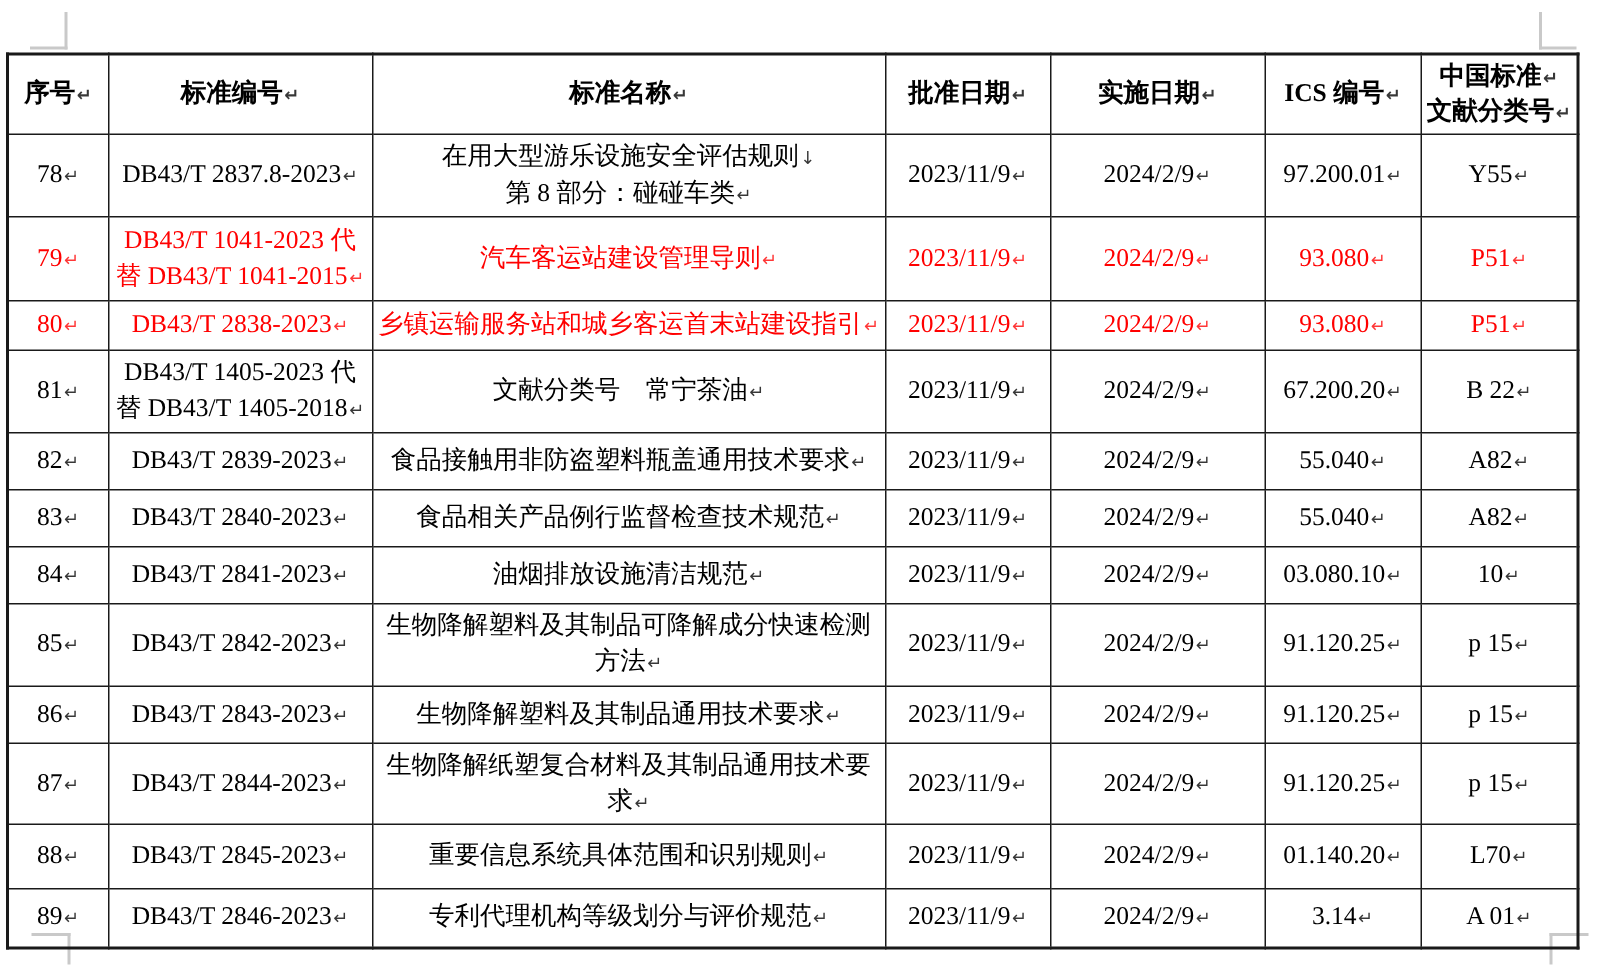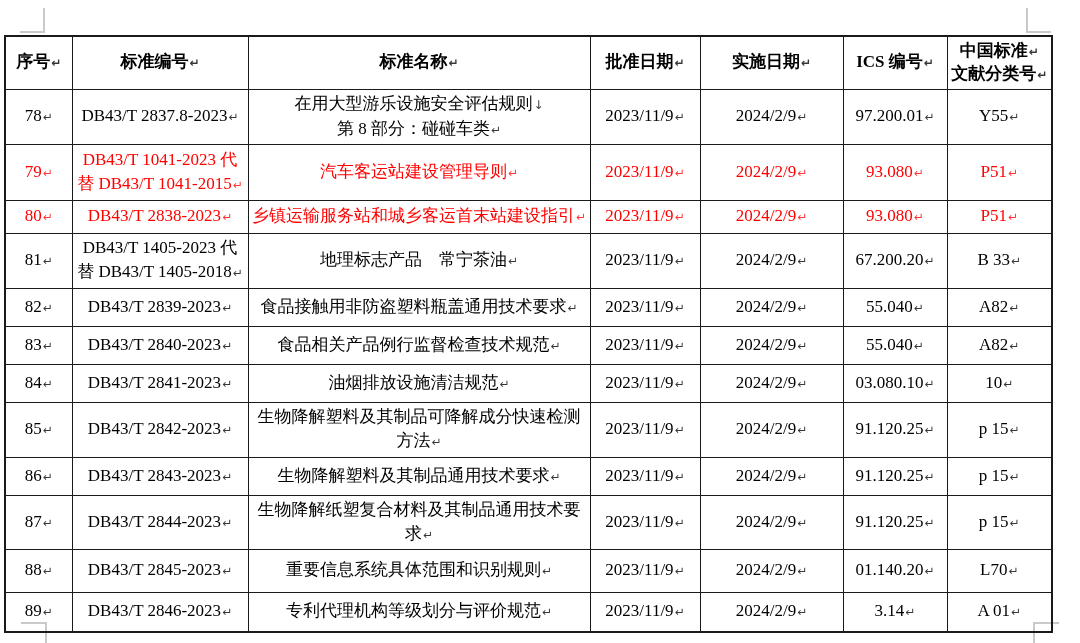--- a/index.html
+++ b/index.html
@@ -91,25 +91,25 @@
         <td><span>DB43/T 2838-2023</span><span class="mark">↵</span></td>
         <td><span>乡镇运输服务站和城乡客运首末站建设指引</span><span class="mark">↵</span></td>
         <td><span>2023/11/9</span><span class="mark">↵</span></td>
         <td><span>2024/2/9</span><span class="mark">↵</span></td>
         <td><span>93.080</span><span class="mark">↵</span></td>
         <td><span>P51</span><span class="mark">↵</span></td>
       </tr>
       <tr style="height: 55px;">
         <td><span>81</span><span class="mark">↵</span></td>
         <td><span>DB43/T 1405-2023 代</span><br><span>替 DB43/T 1405-2018</span><span class="mark">↵</span></td>
-        <td><span>地理标志产品　常宁茶油</span><span class="mark">↵</span></td>
+        <td><span>文献分类号　常宁茶油</span><span class="mark">↵</span></td>
         <td><span>2023/11/9</span><span class="mark">↵</span></td>
         <td><span>2024/2/9</span><span class="mark">↵</span></td>
         <td><span>67.200.20</span><span class="mark">↵</span></td>
-        <td><span>B 33</span><span class="mark">↵</span></td>
+        <td><span>B 22</span><span class="mark">↵</span></td>
       </tr>
       <tr style="height: 38px; margin-top: 17px;">
         <td><span>82</span><span class="mark">↵</span></td>
         <td><span>DB43/T 2839-2023</span><span class="mark">↵</span></td>
         <td><span>食品接触用非防盗塑料瓶盖通用技术要求</span><span class="mark">↵</span></td>
         <td><span>2023/11/9</span><span class="mark">↵</span></td>
         <td><span>2024/2/9</span><span class="mark">↵</span></td>
         <td><span>55.040</span><span class="mark">↵</span></td>
         <td><span>A82</span><span class="mark">↵</span></td>
       </tr>

